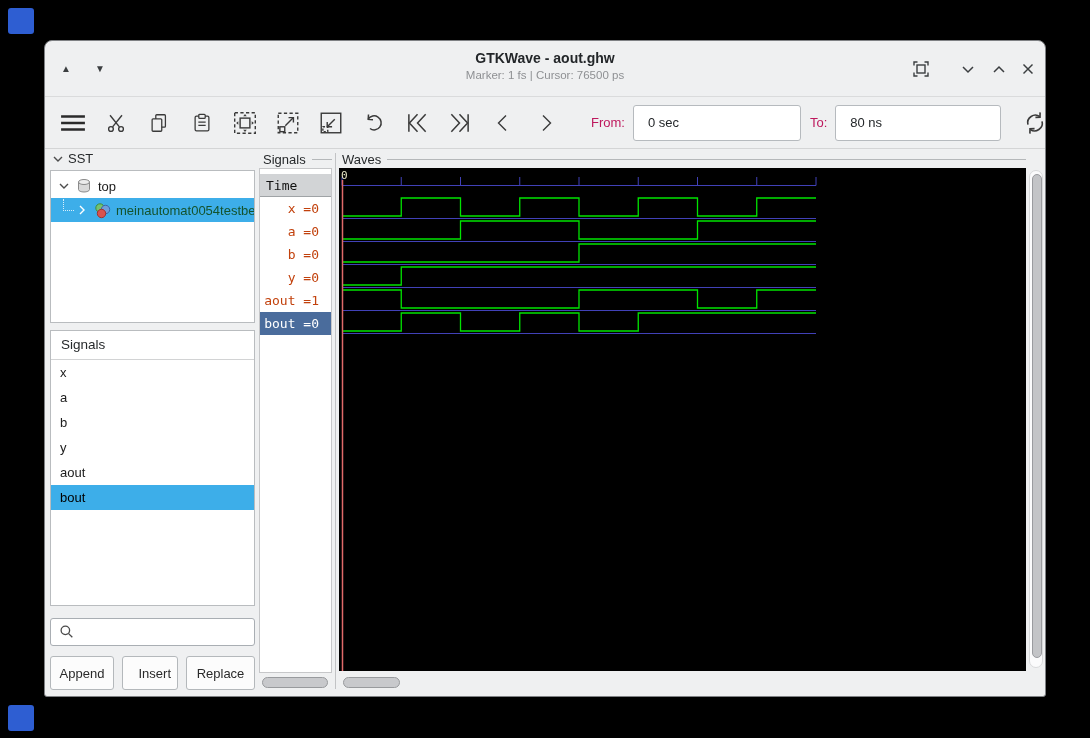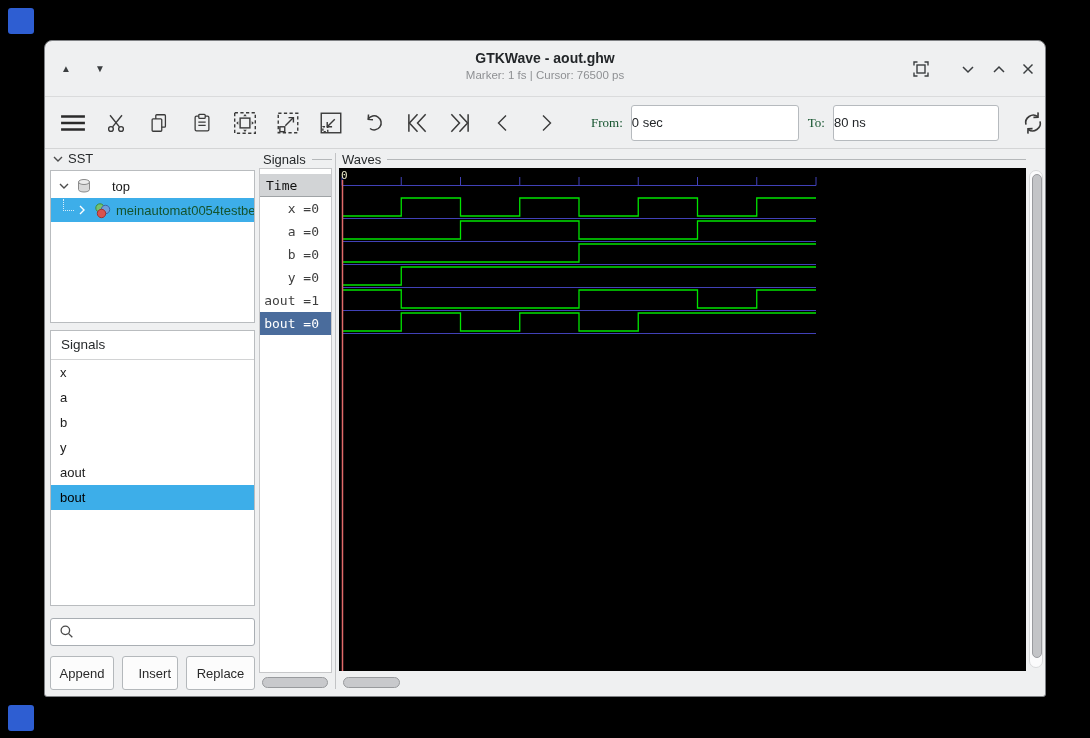--- a/index.html
+++ b/index.html
@@ -17,23 +17,23 @@
   .tb-shade{position:absolute;top:20px;font-size:10px;color:#3b3e40;line-height:16px;cursor:default;}
   .tb-title{text-align:center;font-size:14px;font-weight:600;color:#232629;padding-top:9px;}
   .tb-subtitle{text-align:center;font-size:11.5px;color:#8e9093;padding-top:3px;}
   .tb-ctrl{position:absolute;top:18px;width:20px;height:20px;}
   .tb-ctrl svg{display:block;}
 
   
   .toolbar{height:52px;display:flex;align-items:center;padding:0 0 0 8px;border-bottom:1px solid #d4d5d6;box-sizing:border-box;}
   .tbtn{width:40px;height:40px;margin-right:3px;display:flex;align-items:center;justify-content:center;flex:0 0 auto;}
   .tbtn svg{display:block;}
-  .tb-label{font-size:13px;color:#14532d;flex:0 0 auto;font-family:Liberation Serif, serif;}
+  .tb-label{font-size:13px;color:#be185d;flex:0 0 auto;}
   .tb-input{height:36px;border:1px solid #b6babe;border-radius:3px;background:#fff;font-size:13px;
-            font-family:"Liberation Sans",sans-serif;color:#232629;padding:0 0;box-sizing:border-box;flex:0 0 auto;}
+            font-family:"Liberation Sans",sans-serif;color:#232629;padding:0 14px;box-sizing:border-box;flex:0 0 auto;}
 
   
   .frame-label{position:absolute;display:flex;align-items:center;gap:6px;font-size:13px;color:#26292b;}
   .frame-label .rule{flex:1;height:1px;background:#b5b8ba;}
   .sst-header{position:absolute;left:8px;top:110px;display:flex;align-items:center;gap:5px;font-size:13px;color:#26292b;}
 
   .sst-tree{position:absolute;left:5px;top:129px;width:205px;height:153px;background:#fff;
             border:1px solid #b9bcbf;box-sizing:border-box;overflow:hidden;padding-top:3px;}
   .tree-row{position:relative;height:24px;display:flex;align-items:center;font-size:13px;color:#1b1b1b;white-space:nowrap;overflow:hidden;}
   .tree-row.sel{background:#3daee9;color:#14532d;}
@@ -51,21 +51,21 @@
   .search-box input{border:none;outline:none;flex:1;font-size:13px;font-family:"Liberation Sans",sans-serif;background:transparent;margin-left:5px;}
 
   .btn{position:absolute;top:615px;height:34px;background:#fcfcfc;border:1px solid #b4b8bb;border-radius:3px;
        font-size:13px;color:#2a2a2a;font-family:"Liberation Sans",sans-serif;box-sizing:border-box;}
 
   
   .mid-panel{position:absolute;left:214px;top:127px;width:73px;height:505px;background:#fff;
              border:1px solid #c6c7c9;box-sizing:border-box;padding-top:5px;overflow:hidden;}
   .time-header{height:23px;line-height:23px;background:#d2d4d6;border-bottom:1px solid #9fa3a6;
                font-family:"DejaVu Sans Mono",monospace;font-size:13px;color:#111;padding-left:6px;box-sizing:border-box;}
-  .val-row{height:23px;line-height:23px;font-family:"DejaVu Sans Mono",monospace;font-size:13px;color:#404040;
+  .val-row{height:23px;line-height:23px;font-family:"DejaVu Sans Mono",monospace;font-size:13px;color:#c2410c;
            text-align:right;padding-right:12px;box-sizing:border-box;}
   .val-row.sel{background:#4a6c9c;color:#fff;}
 
   .splitter{position:absolute;left:290px;top:112px;width:1px;height:536px;background:#c2c3c5;}
 
   
   .wave-area{position:absolute;left:294px;top:127px;width:687px;height:503px;background:#000;}
   .wave-origin{position:absolute;left:2px;top:1px;font-family:"DejaVu Sans Mono",monospace;font-size:11px;color:#e8e8c8;}
 
   .v-scroll{position:absolute;left:984px;top:129px;width:14px;height:498px;background:#fbfbfc;
@@ -223,21 +223,21 @@
 
     <div class="sst-tree">
       <div class="tree-row">
         <svg style="margin-left:8px;" width="10" height="10" viewBox="0 0 10 10" fill="none" stroke="#4d4d4d" stroke-width="1.4">
           <polyline points="1,3 5,7 9,3"></polyline>
         </svg>
         <svg style="margin-left:7px;" width="16" height="16" viewBox="0 0 16 16">
           <path d="M2.5 4 v7.5 a5.5 2.5 0 0 0 11 0 V4" fill="#d9d9d9" stroke="#8a8a8a"></path>
           <ellipse cx="8" cy="4" rx="5.5" ry="2.5" fill="#ececec" stroke="#8a8a8a"></ellipse>
         </svg>
-        <span style="margin-left:20px;">top</span>
+        <span style="margin-left:6px;">top</span>
       </div>
       <div class="tree-row sel">
         <span class="tree-guide"></span>
         <svg style="margin-left:26px;" width="10" height="10" viewBox="0 0 10 10" fill="none" stroke="#ffffff" stroke-width="1.4">
           <polyline points="3,1 7,5 3,9"></polyline>
         </svg>
         <svg style="margin-left:7px;" width="17" height="17" viewBox="0 0 17 17">
           <circle cx="6" cy="6" r="4.2" fill="#74c272" stroke="#3e8c3c"></circle>
           <circle cx="11.5" cy="7.5" r="4.2" fill="#6f9edb" stroke="#3a66a8"></circle>
           <circle cx="7.5" cy="11.5" r="4.2" fill="#d9534f" stroke="#a03230"></circle>

